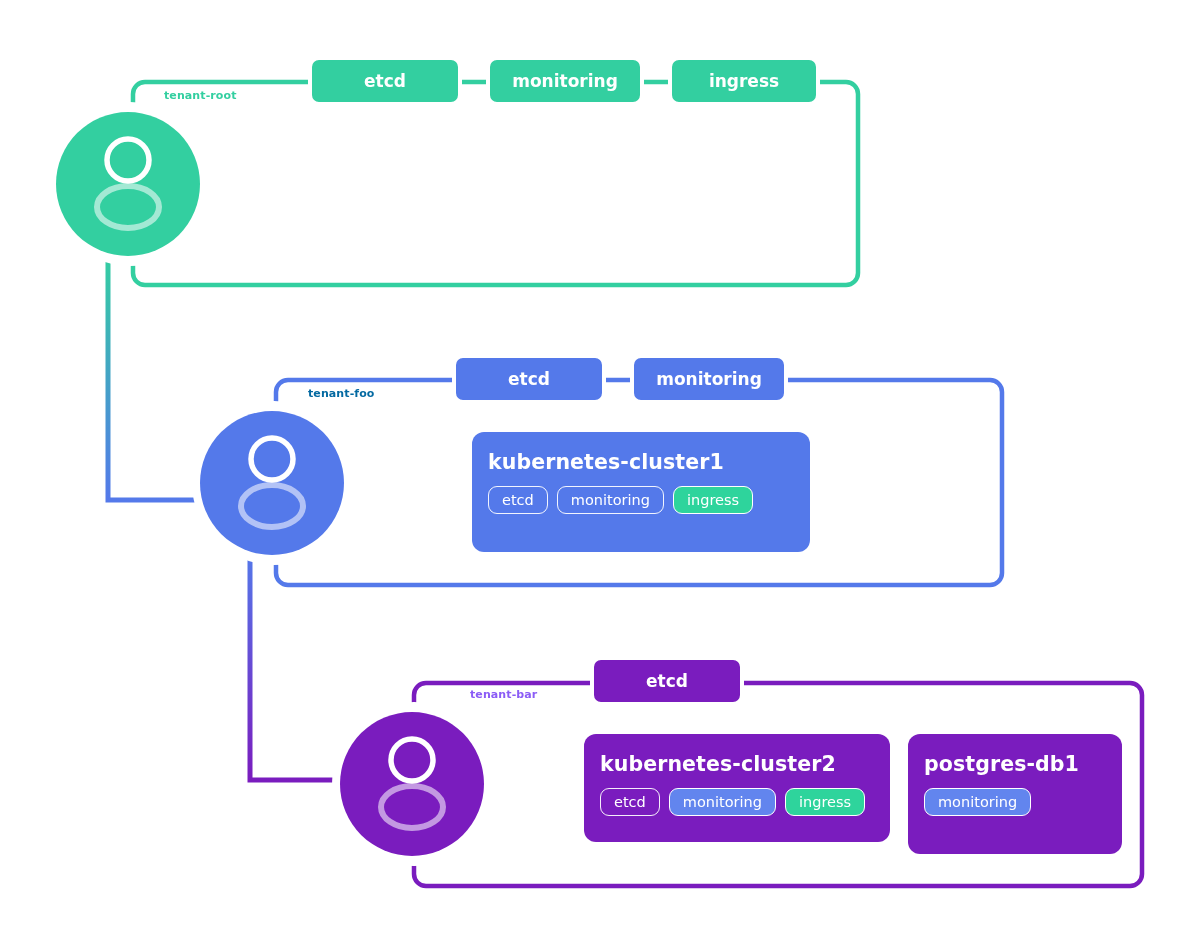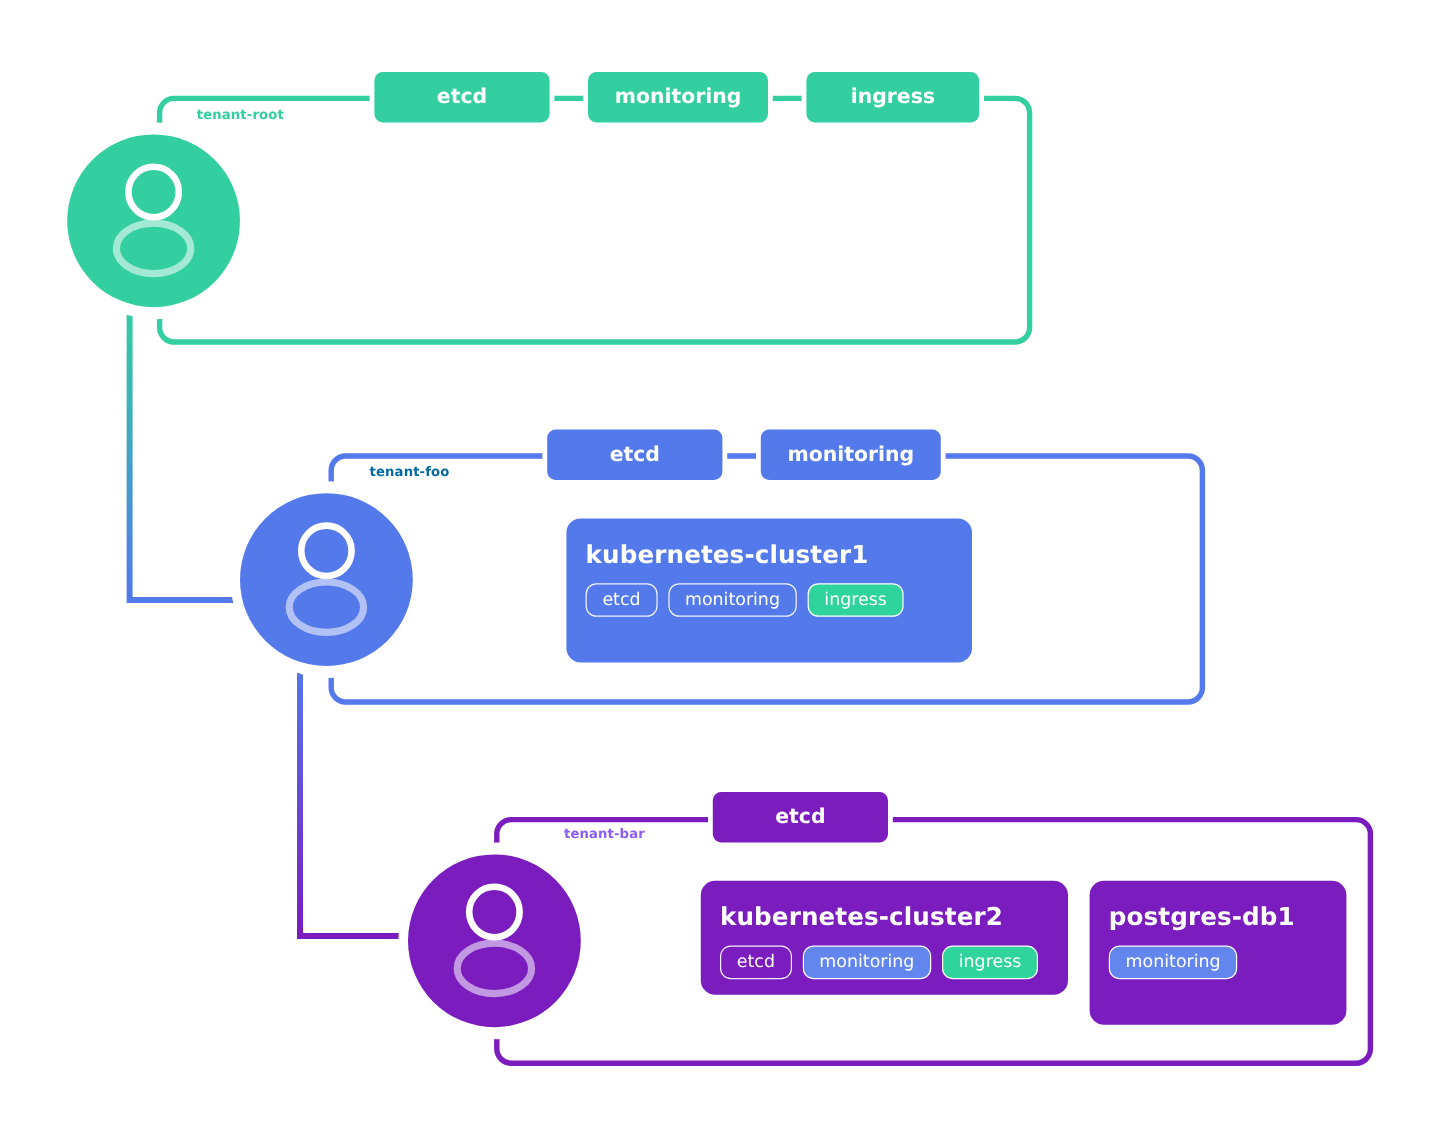--- a/index.html
+++ b/index.html
@@ -82,21 +82,21 @@
 
   <div class="card" style="left:446px;top:432px;width:338px;height:120px;background:#5479EA;margin-left:26px;">
     <div class="card-title">kubernetes-cluster1</div>
     <div class="chips">
       <span class="chip">etcd</span>
       <span class="chip">monitoring</span>
       <span class="chip solid-green">ingress</span>
     </div>
   </div>
 
-  <div class="card" style="left:584px;top:734px;width:306px;height:95px;background:#7A1CBE;">
+  <div class="card" style="left:584px;top:734px;width:306px;height:108px;background:#7A1CBE;">
     <div class="card-title">kubernetes-cluster2</div>
     <div class="chips">
       <span class="chip">etcd</span>
       <span class="chip solid-blue">monitoring</span>
       <span class="chip solid-green">ingress</span>
     </div>
   </div>
 
   <div class="card" style="left:908px;top:734px;width:214px;height:120px;background:#7A1CBE;">
     <div class="card-title">postgres-db1</div>

